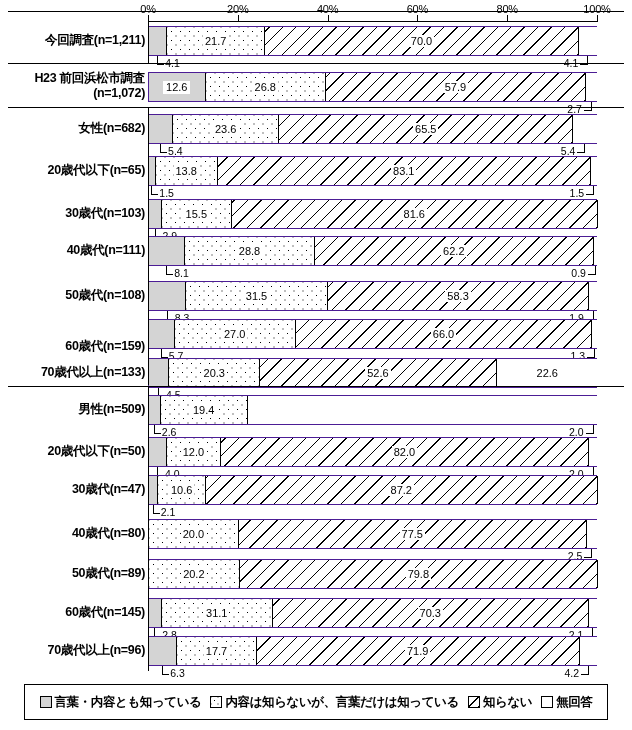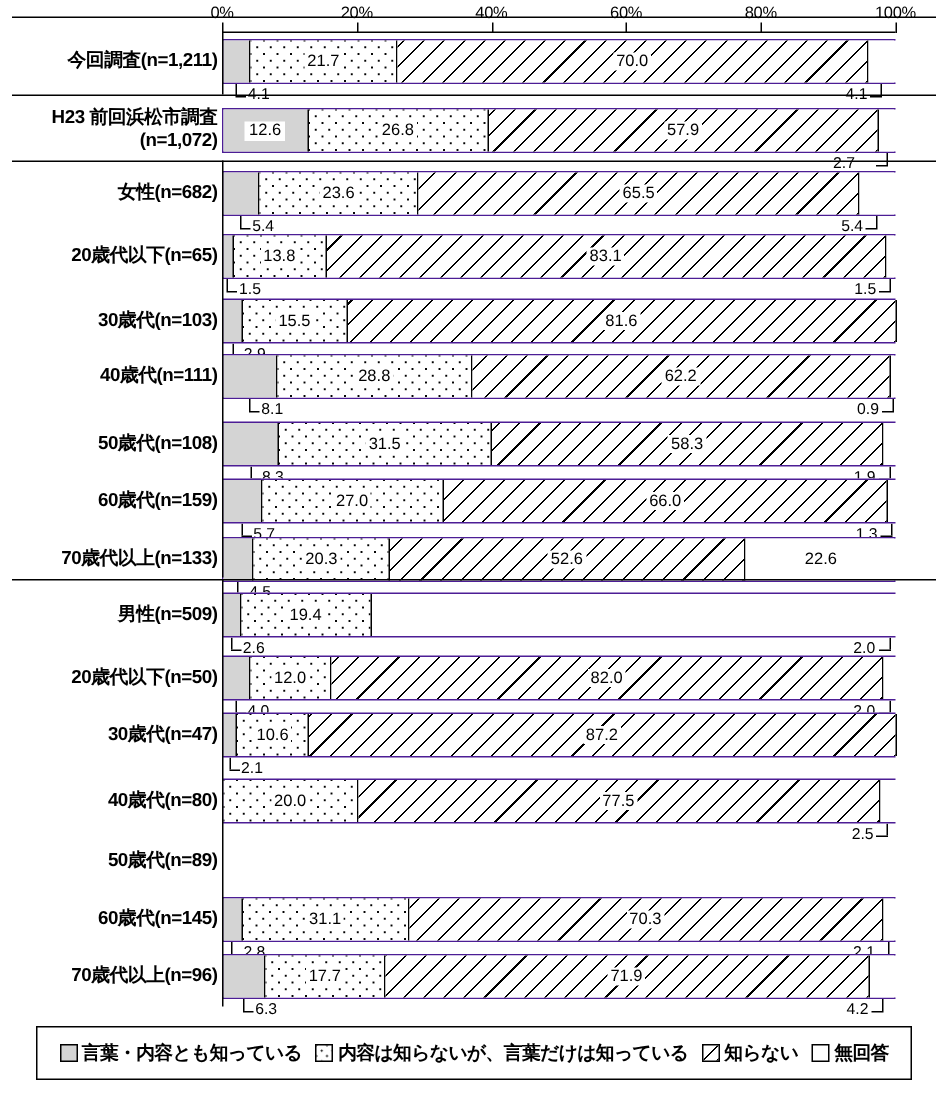--- a/index.html
+++ b/index.html
@@ -182,21 +182,21 @@
         </div>
       </div>
       <div class="row" style="top: 72px; height: 30px;">
         <div class="row-label" style="top: -1px;">
           <div>H23 前回浜松市調査</div>
           <div>(n=1,072)</div>
         </div>
         <div class="callout" style="left: 590.938px; top: 30px;">
           <div class="lv" style="left: 0px; top: 0px; height: 8px;"></div>
           <div class="lh" style="left: -7px; top: 8px; width: 8px;"></div>
-          <div class="txt" style="right: 21px; top: 2px;">2.7</div>
+          <div class="txt" style="right: 9px; top: 2px;">2.7</div>
         </div>
         <div class="bar" style="width: 449px;">
           <div class="seg s1" style="left: 0px; width: 56.574px;">
             <span class="val">12.6</span>
           </div>
           <div class="seg s2" style="left: 56.574px; width: 120.332px;">
             <span class="val">26.8</span>
           </div>
           <div class="seg s3" style="left: 176.906px; width: 259.971px;">
             <span class="val">57.9</span>
@@ -307,21 +307,21 @@
           <div class="seg s2" style="left: 37.267px; width: 141.435px;">
             <span class="val">31.5</span>
           </div>
           <div class="seg s3" style="left: 178.702px; width: 261.767px;">
             <span class="val">58.3</span>
           </div>
           <div class="seg s4" style="left: 440.469px; width: 8.531px; border-right: none;"></div>
         </div>
       </div>
       <div class="row" style="top: 319px; height: 30px;">
-        <div class="row-label" style="top: 7px;">60歳代(n=159)</div>
+        <div class="row-label" style="top: 20px;">60歳代(n=159)</div>
         <div class="callout" style="left: 160.797px; top: 30px;">
           <div class="lv" style="left: 0px; top: 0px; height: 8px;"></div>
           <div class="lh" style="left: 0px; top: 8px; width: 7px;"></div>
           <div class="txt" style="left: 8px; top: 2px;">5.7</div>
         </div>
         <div class="callout" style="left: 594.082px; top: 30px;">
           <div class="lv" style="left: 0px; top: 0px; height: 8px;"></div>
           <div class="lh" style="left: -7px; top: 8px; width: 8px;"></div>
           <div class="txt" style="right: 9px; top: 2px;">1.3</div>
         </div>
@@ -428,20 +428,28 @@
             <span class="val">20.0</span>
           </div>
           <div class="seg s3" style="left: 89.8px; width: 347.975px;">
             <span class="val">77.5</span>
           </div>
           <div class="seg s4" style="left: 437.775px; width: 11.225px; border-right: none;"></div>
         </div>
       </div>
       <div class="row" style="top: 559px; height: 30px;">
         <div class="row-label" style="top: 7px;">50歳代(n=89)</div>
+        <div class="bar" style="width: 449px;">
+          <div class="seg s2" style="left: 0px; width: 90.698px;">
+            <span class="val">20.2</span>
+          </div>
+          <div class="seg s3" style="left: 90.698px; width: 358.302px;">
+            <span class="val">79.8</span>
+          </div>
+        </div>
       </div>
       <div class="row" style="top: 598px; height: 30px;">
         <div class="row-label" style="top: 7px;">60歳代(n=145)</div>
         <div class="callout" style="left: 154.286px; top: 30px;">
           <div class="lv" style="left: 0px; top: 0px; height: 8px;"></div>
           <div class="lh" style="left: 0px; top: 8px; width: 7px;"></div>
           <div class="txt" style="left: 8px; top: 2px;">2.8</div>
         </div>
         <div class="callout" style="left: 592.285px; top: 30px;">
           <div class="lv" style="left: 0px; top: 0px; height: 8px;"></div>

